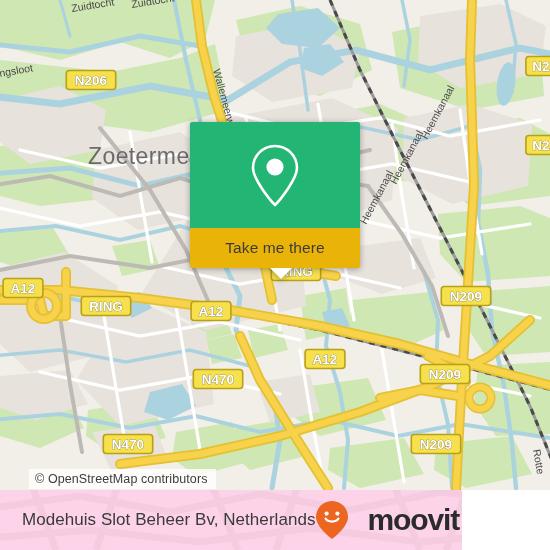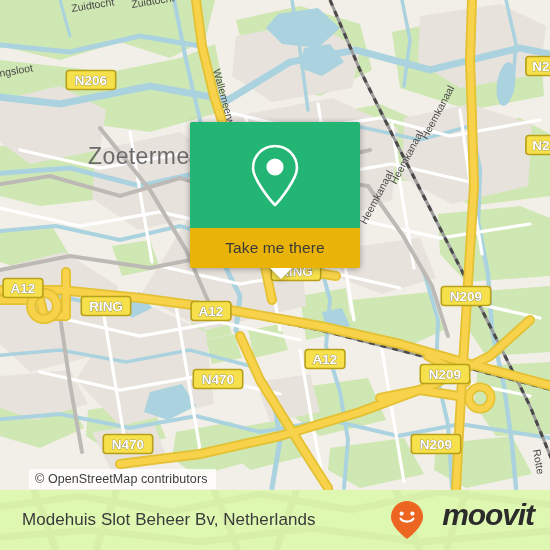--- a/index.html
+++ b/index.html
@@ -60,36 +60,36 @@
     position:absolute;
     left:80px;bottom:-11px;
     width:0;height:0;
     border-left:11px solid transparent;
     border-right:11px solid transparent;
     border-top:11px solid #fff;
   }
 
   
   #footer{
-    position:absolute;left:0;top:490px;width:550px;height:60px;
-    background:#bef264;
+    position:absolute;left:0;top:490px;width:462px;height:60px;
+    background:#f9a8d4;
     overflow:hidden;
   }
   #footer-watermark{position:absolute;left:0;top:0;width:550px;height:60px;opacity:.5;}
   #footer-inner{
     position:relative;
     height:60px;
     display:flex;align-items:center;justify-content:space-between;
     padding:0 16px 0 22px;
     box-sizing:border-box;
   }
   #footer-title{
     font-size:17px;color:#3a3a3a;letter-spacing:.05px;white-space:nowrap;
   }
-  #brand{display:flex;gap:18px;font-style:italic;}
+  #brand{display:flex;align-items:center;gap:18px;}
   #brand-mark{display:block;}
   #brand-name{
     font-size:30px;color:#2b2b2b;font-weight:700;letter-spacing:-1.1px;
     line-height:1;
   }
 </style>
 </head>
 <body>
 
 <div id="page">

